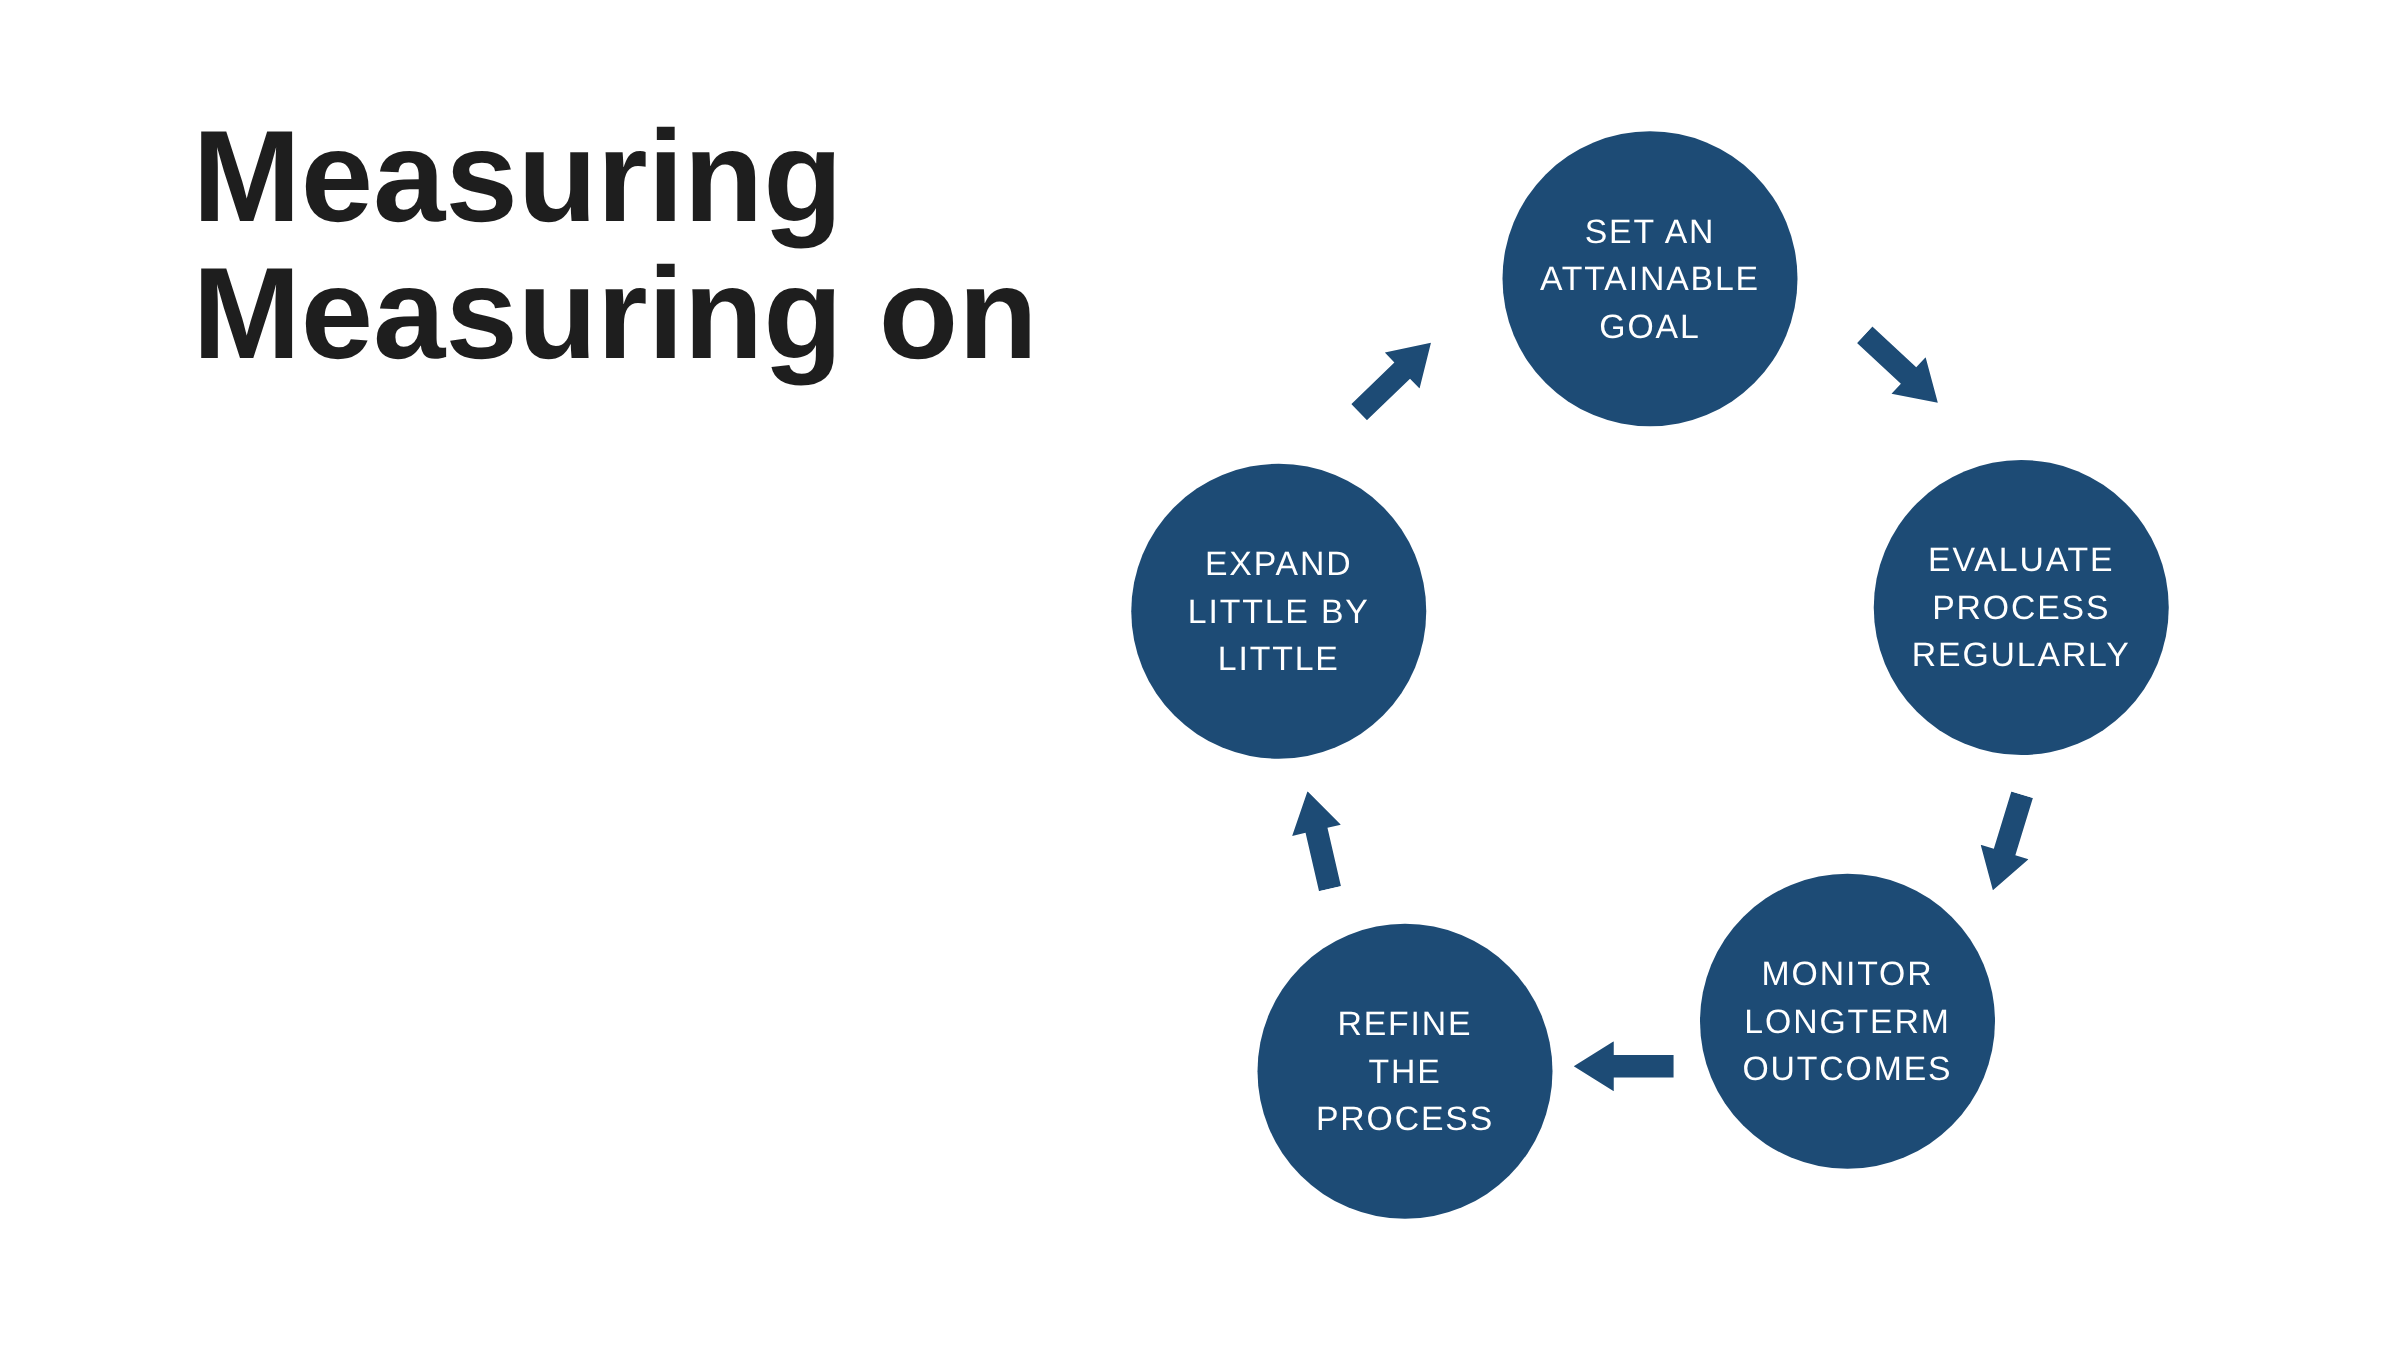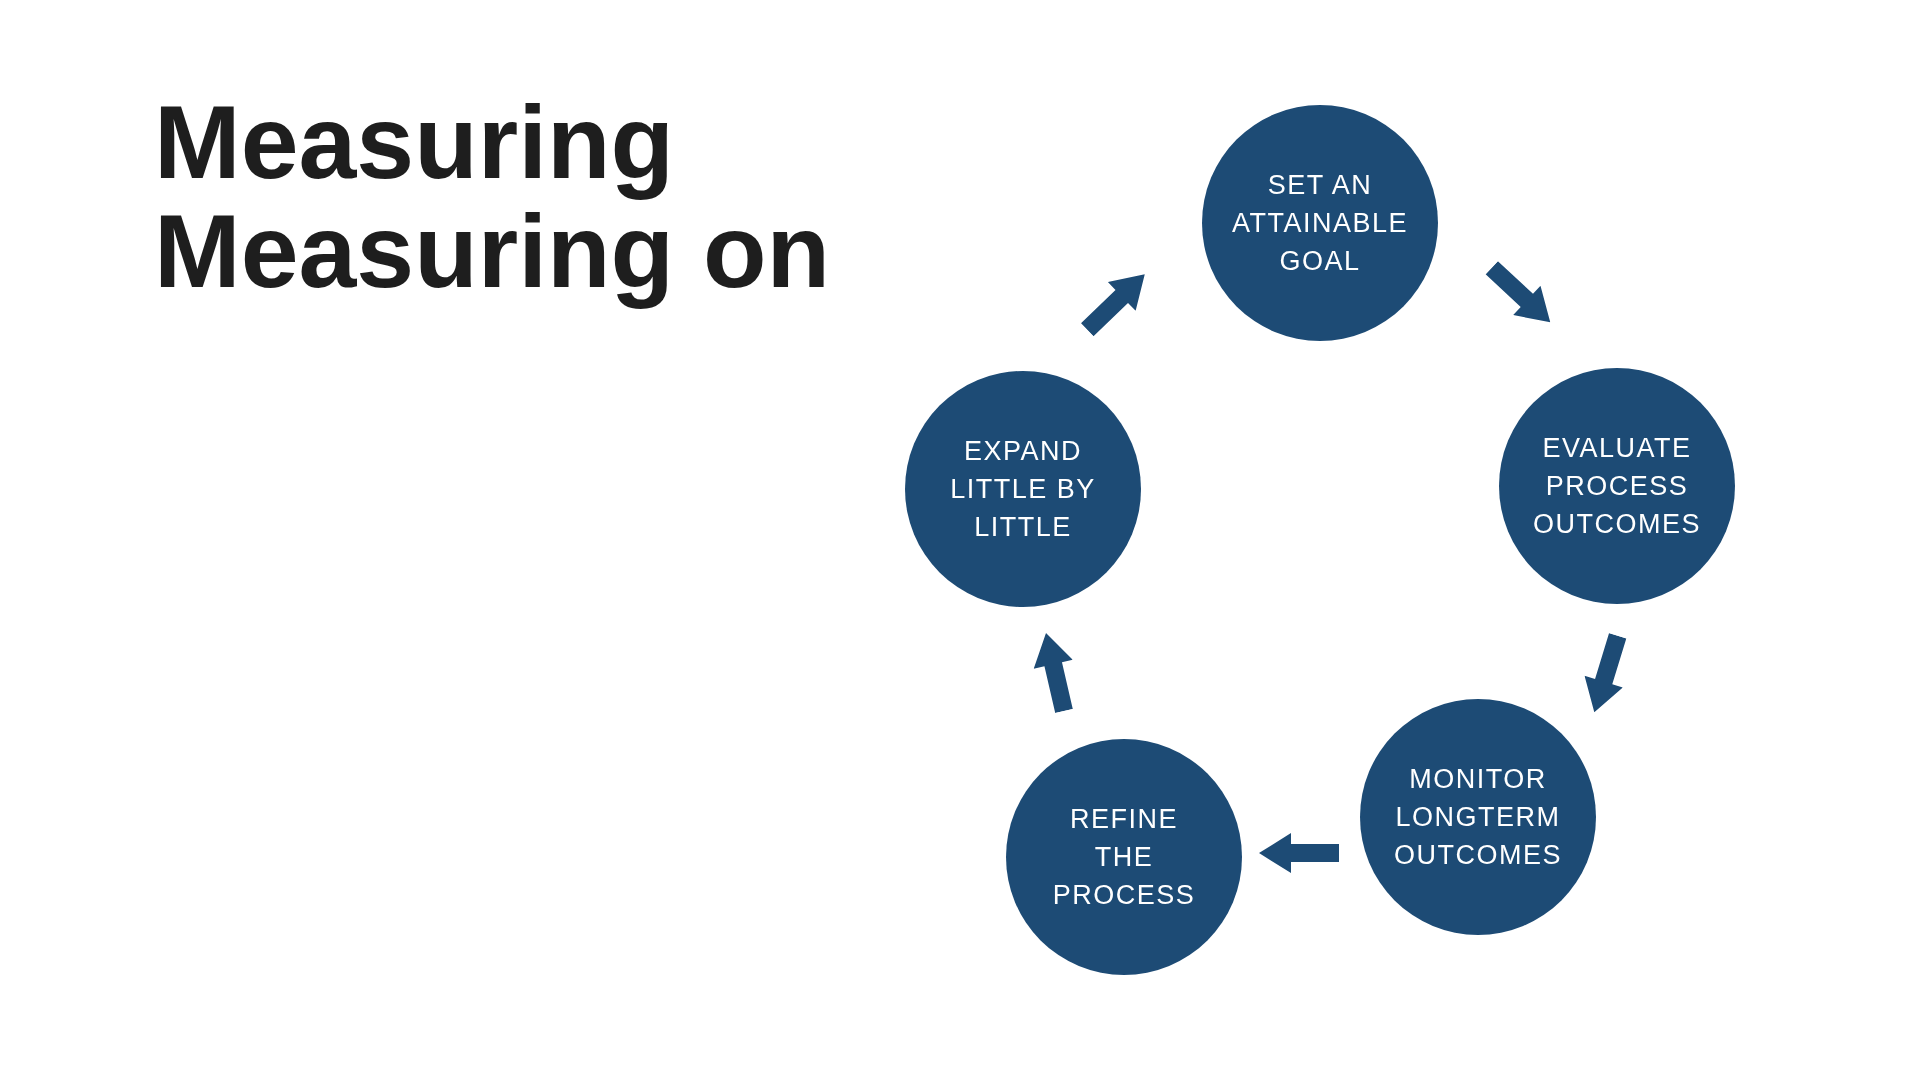--- a/index.html
+++ b/index.html
@@ -82,21 +82,21 @@
 
   <div class="circle pos-set">
     <span class="label">SET AN
 ATTAINABLE
 GOAL</span>
   </div>
 
   <div class="circle pos-evaluate">
     <span class="label">EVALUATE
 PROCESS
-OUTCOMES</span>
+REGULARLY</span>
   </div>
 
   <div class="circle pos-monitor">
     <span class="label">MONITOR
 LONGTERM
 OUTCOMES</span>
   </div>
 
   <div class="circle pos-refine">
     <span class="label">REFINE

